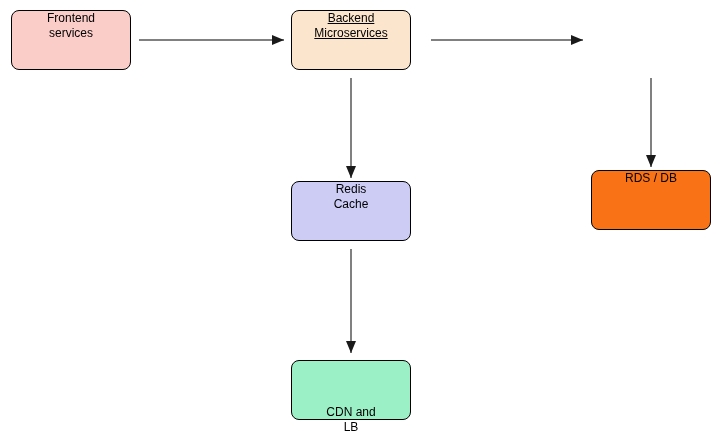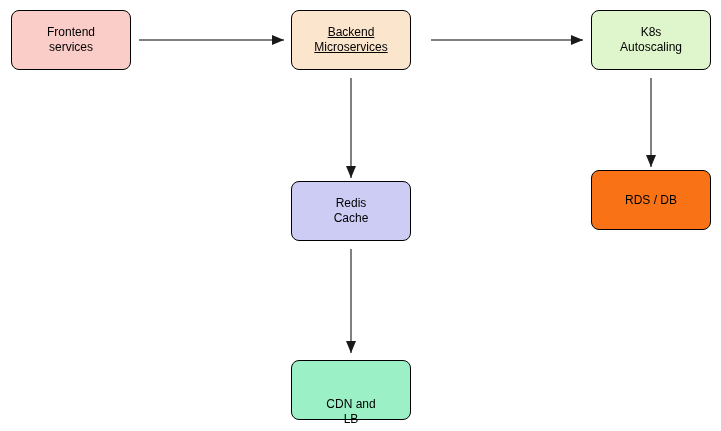--- a/index.html
+++ b/index.html
@@ -26,21 +26,20 @@
     width: 721px;
     height: 431px;
     pointer-events: none;
   }
   .node {
     position: absolute;
     box-sizing: border-box;
     border: 1px solid #000000;
     border-radius: 8px;
     display: flex;
-    align-items: center;
     justify-content: center;
     text-align: center;
     cursor: default;
   }
   .node-label {
     font-size: 12px;
     line-height: 15px;
     color: #000000;
     white-space: pre-line;
   }
@@ -62,24 +61,20 @@
       <line x1="351" y1="249" x2="351" y2="353" stroke="#808080" stroke-width="2" marker-end="url(#arrowhead)"></line>
     </svg>
 <div class="node" style="left: 11px; top: 10px; width: 120px; height: 60px; background: rgb(251, 205, 201); border-color: rgb(0, 0, 0);">
     <span class="node-label" style="color: rgb(0, 0, 0);">Frontend
 services</span>
   </div>
     <div class="node" style="left: 291px; top: 10px; width: 120px; height: 60px; background: rgb(252, 229, 205); border-color: rgb(0, 0, 0); text-decoration: underline;">
     <span class="node-label" style="color: rgb(0, 0, 0);">Backend
 Microservices</span>
   </div>
-    <div class="node" style="left: 591px; top: 10px; width: 120px; height: 60px; background: rgb(223, 245, 203); border-color: rgb(0, 0, 0);">
-    <span class="node-label" style="color: rgb(0, 0, 0);">K8s
-Autoscaling</span>
-  </div>
     <div class="node" style="left: 291px; top: 181px; width: 120px; height: 60px; background: rgb(204, 204, 245); border-color: rgb(0, 0, 0);">
     <span class="node-label" style="color: rgb(0, 0, 0);">Redis
 Cache</span>
   </div>
     <div class="node" style="left: 591px; top: 170px; width: 120px; height: 60px; background: #f97316; border-color: rgb(0, 0, 0);">
     <span class="node-label" style="color: rgb(0, 0, 0);">RDS / DB</span>
   </div>
     <div class="node" style="left: 291px; top: 360px; width: 120px; height: 60px; background: rgb(155, 240, 198); border-color: rgb(0, 0, 0);">
     <span class="node-label" style="color: rgb(0, 0, 0); margin-top: 44px;">CDN and
 LB</span>

